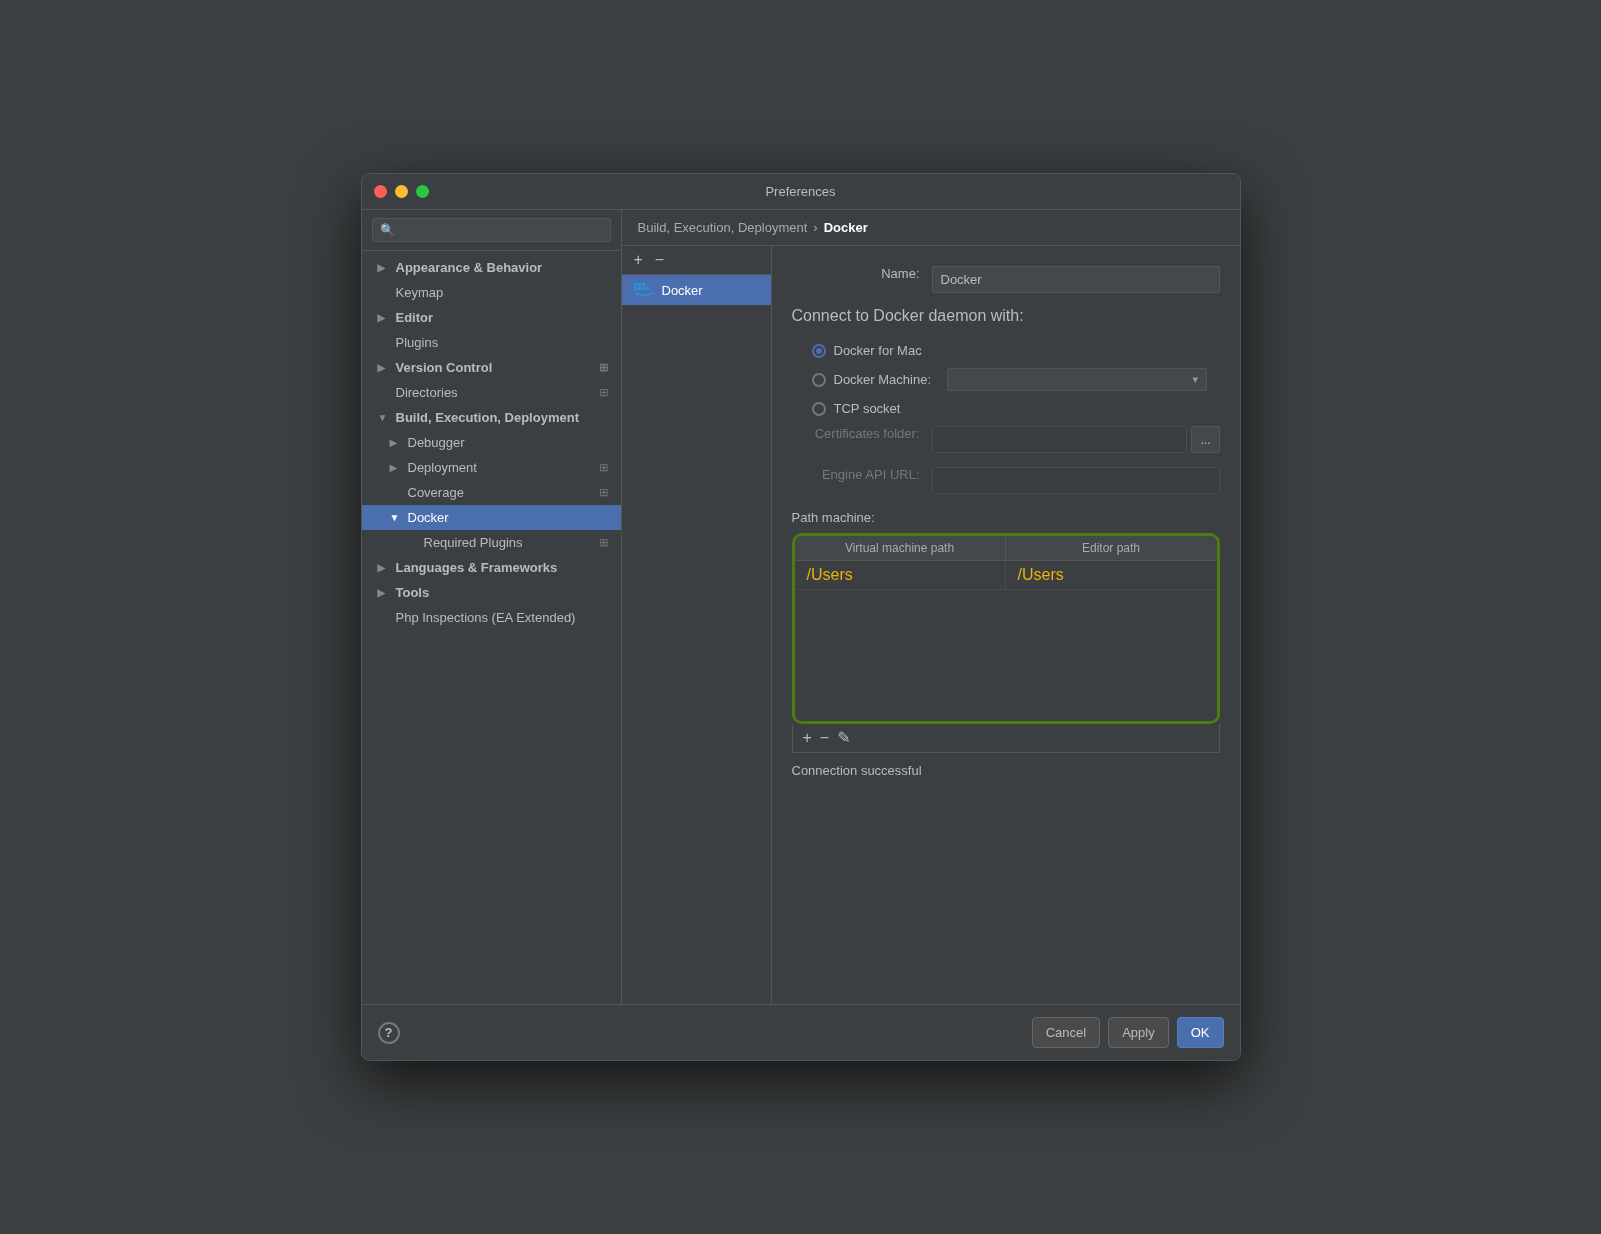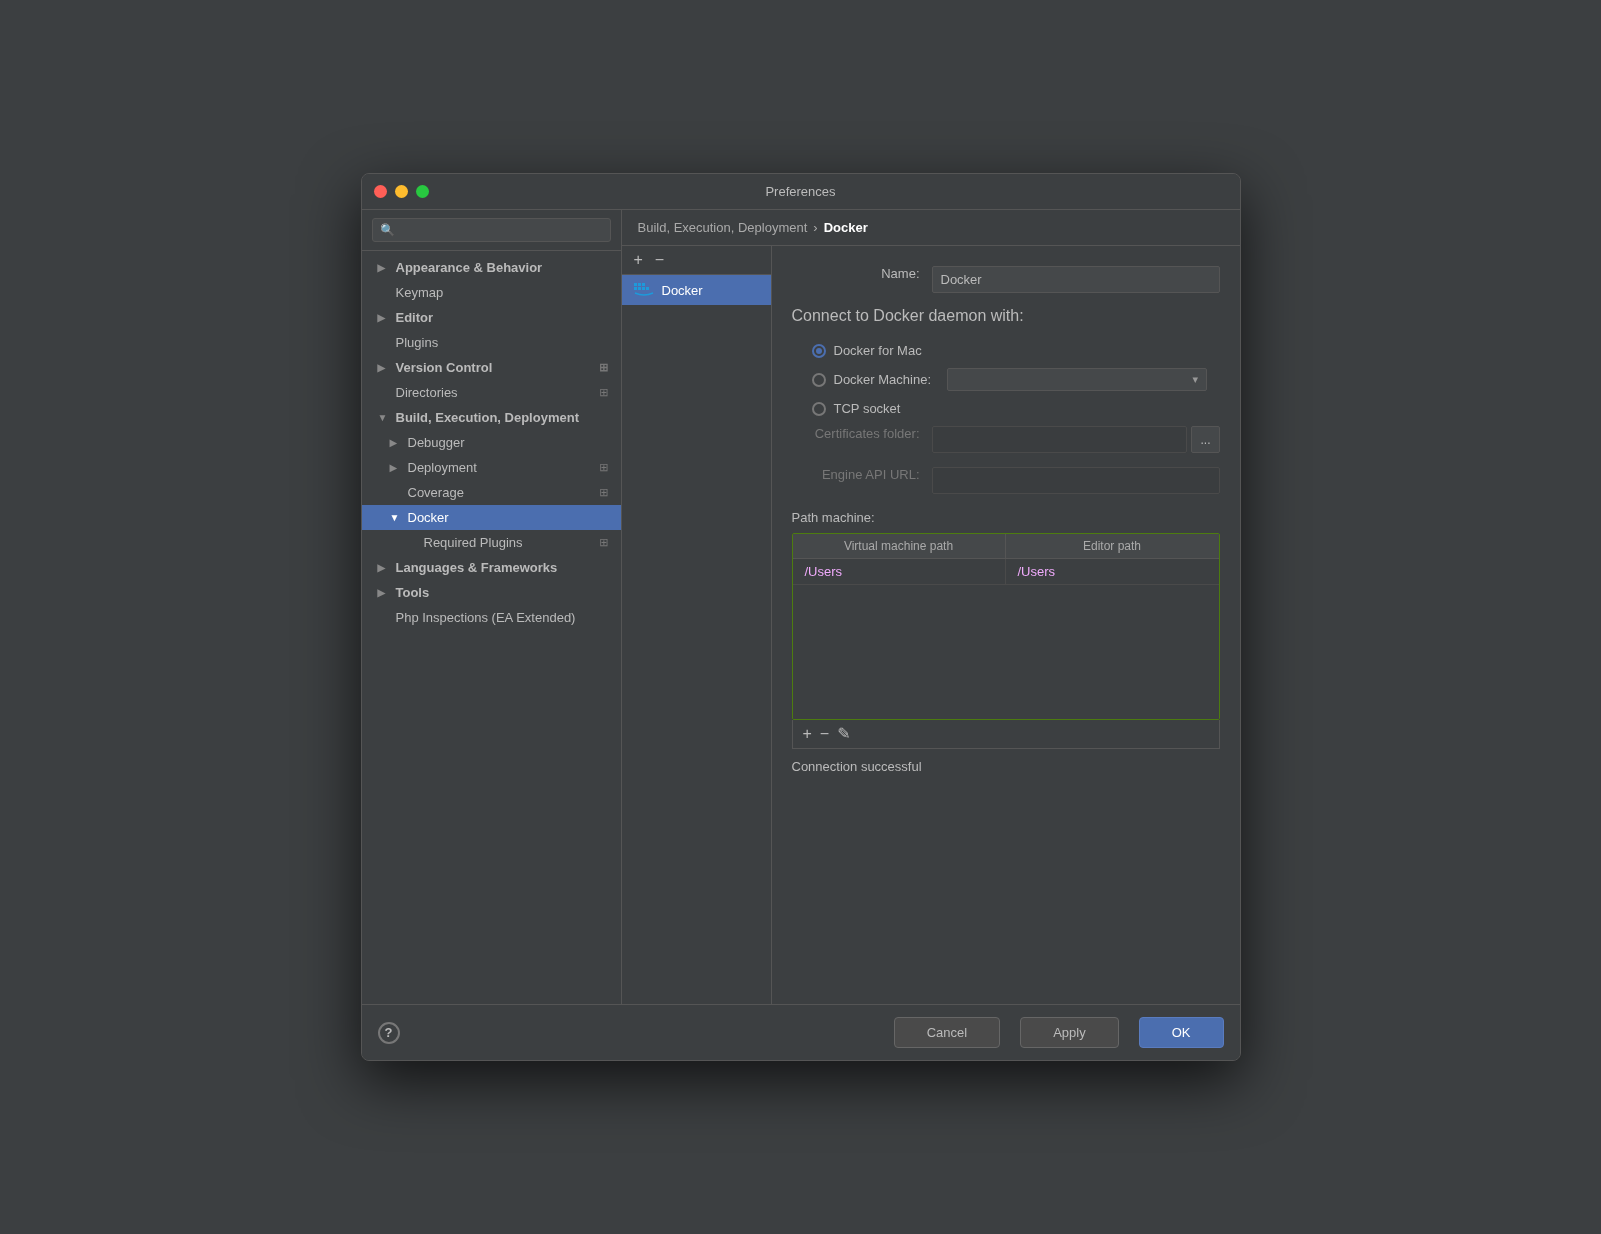--- a/index.html
+++ b/index.html
@@ -267,22 +267,22 @@
     .dropdown-arrow { font-size: 11px; color: #999; }
     .path-mappings-section {
       margin-top: 16px;
     }
     .path-mappings-title {
       font-size: 13px;
       color: #bbbbbb;
       margin-bottom: 8px;
     }
     .table-container {
-      border: 1px solid #4d7c0f;
-      border-radius: 2px;
+      border: 3px solid #4d7c0f;
+      border-radius: 10px;
       overflow: hidden;
     }
     .table-header {
       display: grid;
       grid-template-columns: 1fr 1fr;
       background: #45484a;
       border-bottom: 1px solid #555;
     }
     .table-header-cell {
       padding: 5px 12px;
@@ -296,22 +296,22 @@
       background: #3c3f41;
       min-height: 160px;
     }
     .table-row-data {
       display: grid;
       grid-template-columns: 1fr 1fr;
       border-bottom: 1px solid #4a4a4a;
     }
     .table-cell {
       padding: 5px 12px;
-      font-size: 13px;
-      color: #f0abfc;
+      font-size: 16px;
+      color: #eab308;
       border-right: 1px solid #4a4a4a;
     }
     .table-cell:last-child { border-right: none; }
     .table-toolbar {
       display: flex;
       gap: 4px;
       padding: 6px 8px;
       border-top: 1px solid #555;
       border: 1px solid #555;
       border-top: none;
@@ -345,26 +345,25 @@
       display: flex;
       align-items: center;
       justify-content: center;
       font-weight: bold;
     }
     .bottom-buttons {
       display: flex;
       gap: 8px;
     }
     .btn {
-      padding: 7px 32px;
+      padding: 7px 13px;
       border-radius: 4px;
       font-size: 13px;
       cursor: pointer;
       border: 1px solid #666;
-      margin-left: 12px;
     }
     .btn-cancel {
       background: #4a4a4a;
       color: #bbbbbb;
       border-color: #666;
     }
     .btn-apply {
       background: #4a4a4a;
       color: #bbbbbb;
       border-color: #666;

